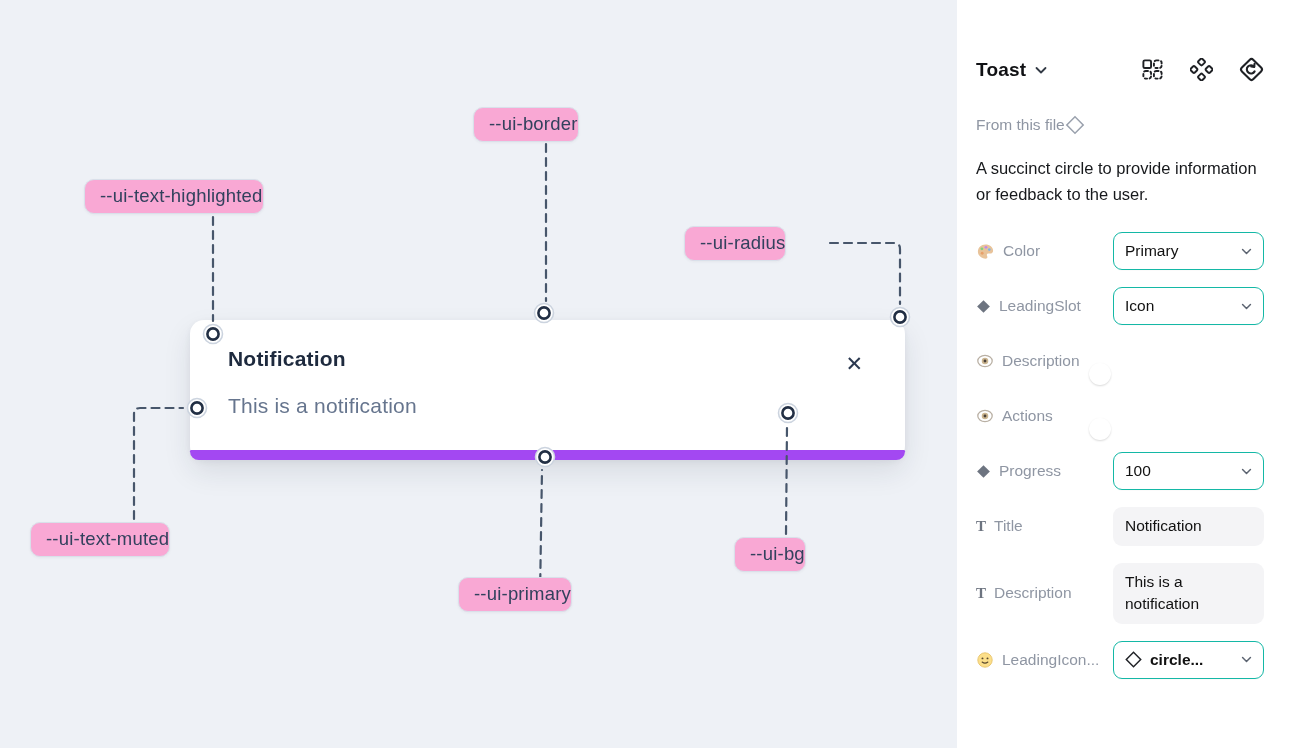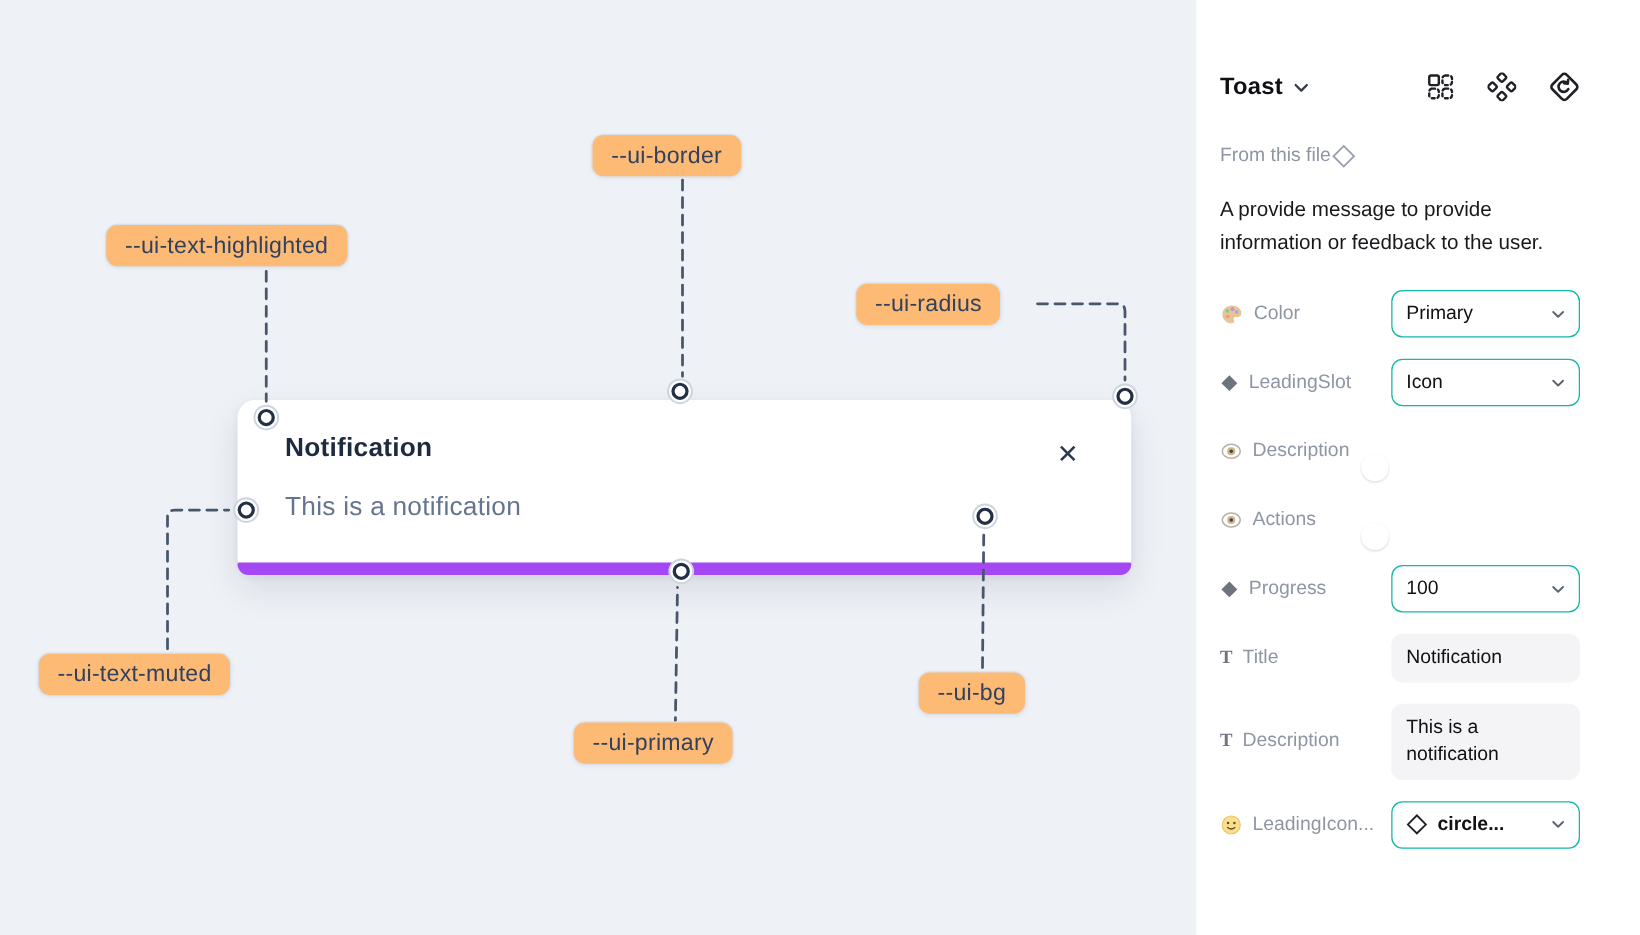--- a/index.html
+++ b/index.html
@@ -48,22 +48,22 @@
   }
   .toast-bar {
     position: absolute; left: 0; right: 0; bottom: 0;
     height: 10px;
     background: #a348f2;
     border-radius: 2px 2px 14px 14px;
   }
   .pill {
     position: absolute;
     display: inline-flex; align-items: center;
-    padding: 5px 15px 6px 15px;
-    background: #fdba74;
+    padding: 5px 0 6px 15px;
+    background: #f9a8d4;
     border: 1.5px solid #d9e0ea;
     border-radius: 10px;
     font-size: 18.5px; color: #32415d; font-weight: 500;
     letter-spacing: 0.2px;
     box-shadow: 0 1px 3px rgba(30,41,59,0.05);
     z-index: 4;
     white-space: nowrap;
   }
   .pill-border          { left: 473px; top: 107px; }
   .pill-text-highlighted{ left: 84px;  top: 179px; }
@@ -247,21 +247,21 @@
     </span>
   </div>
 
   <div class="from-file">
     <span>From this file</span>
     <svg class="ico" width="20" height="20" viewBox="0 0 20 20">
       <rect x="4.2" y="4.2" width="11.6" height="11.6" fill="none" stroke="#9aa1ad" stroke-width="1.5" transform="rotate(45 10 10)"></rect>
     </svg>
   </div>
 
-  <div class="panel-desc">A provide message to provide information or feedback to the user.</div>
+  <div class="panel-desc">A succinct circle to provide information or feedback to the user.</div>
 
   <div class="props">
 
     <div class="prop-row">
       <span class="prop-label">
         <svg class="ico" width="19" height="19" viewBox="0 0 20 20">
           <path d="M10 2.5 C5.5 2.5 2 5.8 2 10 C2 14.2 5.5 17.5 10 17.5 C11.3 17.5 12 16.8 12 15.8 C12 14.9 11.4 14.5 11.4 13.7 C11.4 12.8 12.1 12.2 13.1 12.2 L14.8 12.2 C16.7 12.2 18 10.9 18 9.1 C18 5.3 14.4 2.5 10 2.5 Z" fill="#e8c39a"></path>
           <circle cx="6.2" cy="7.2" r="1.5" fill="#7fd17f"></circle>
           <circle cx="10.5" cy="5.6" r="1.5" fill="#c08ae6"></circle>
           <circle cx="14" cy="8" r="1.4" fill="#7fb3e8"></circle>

